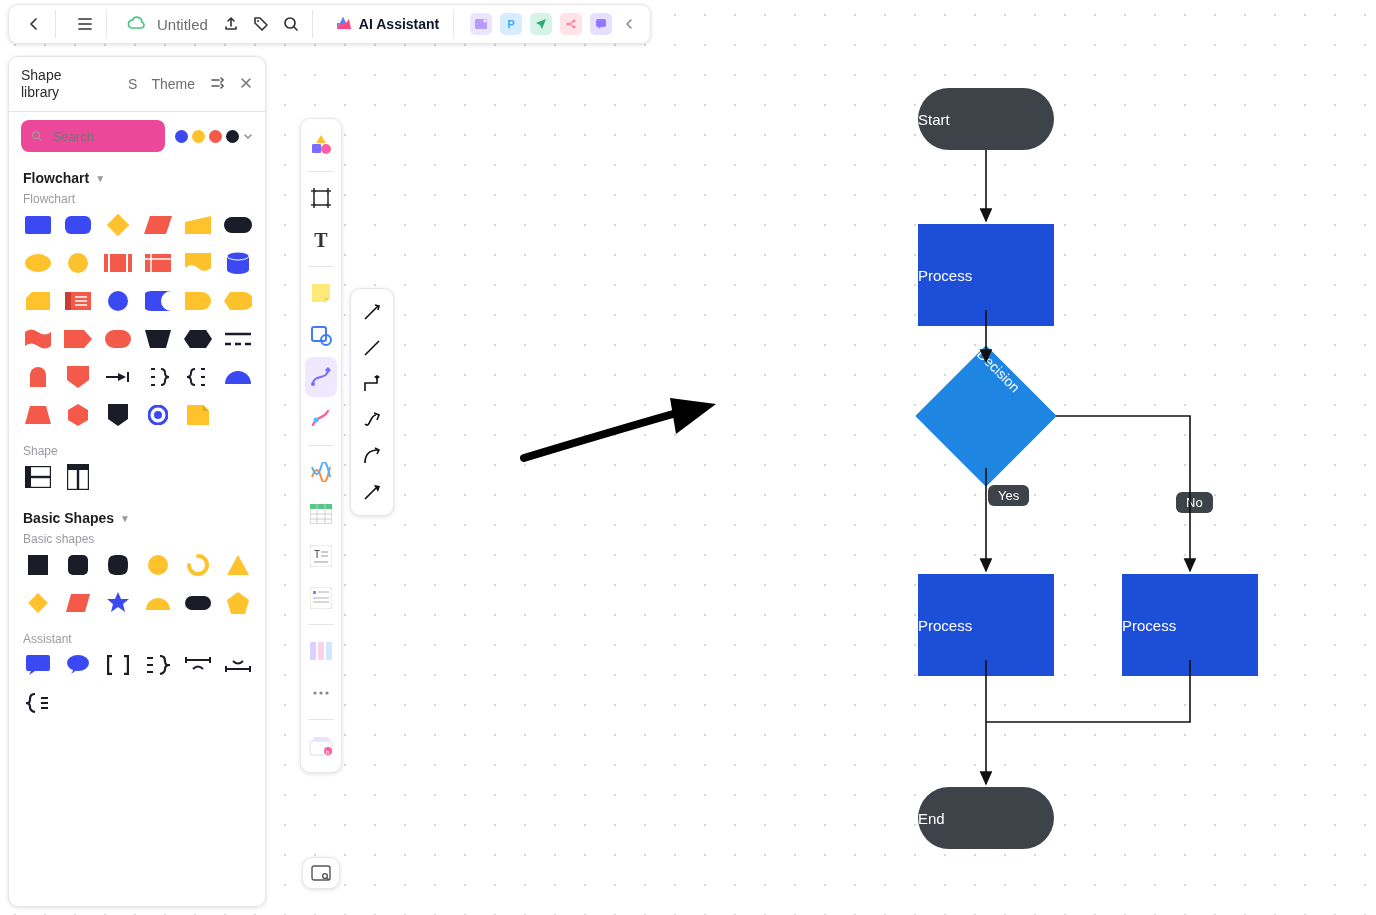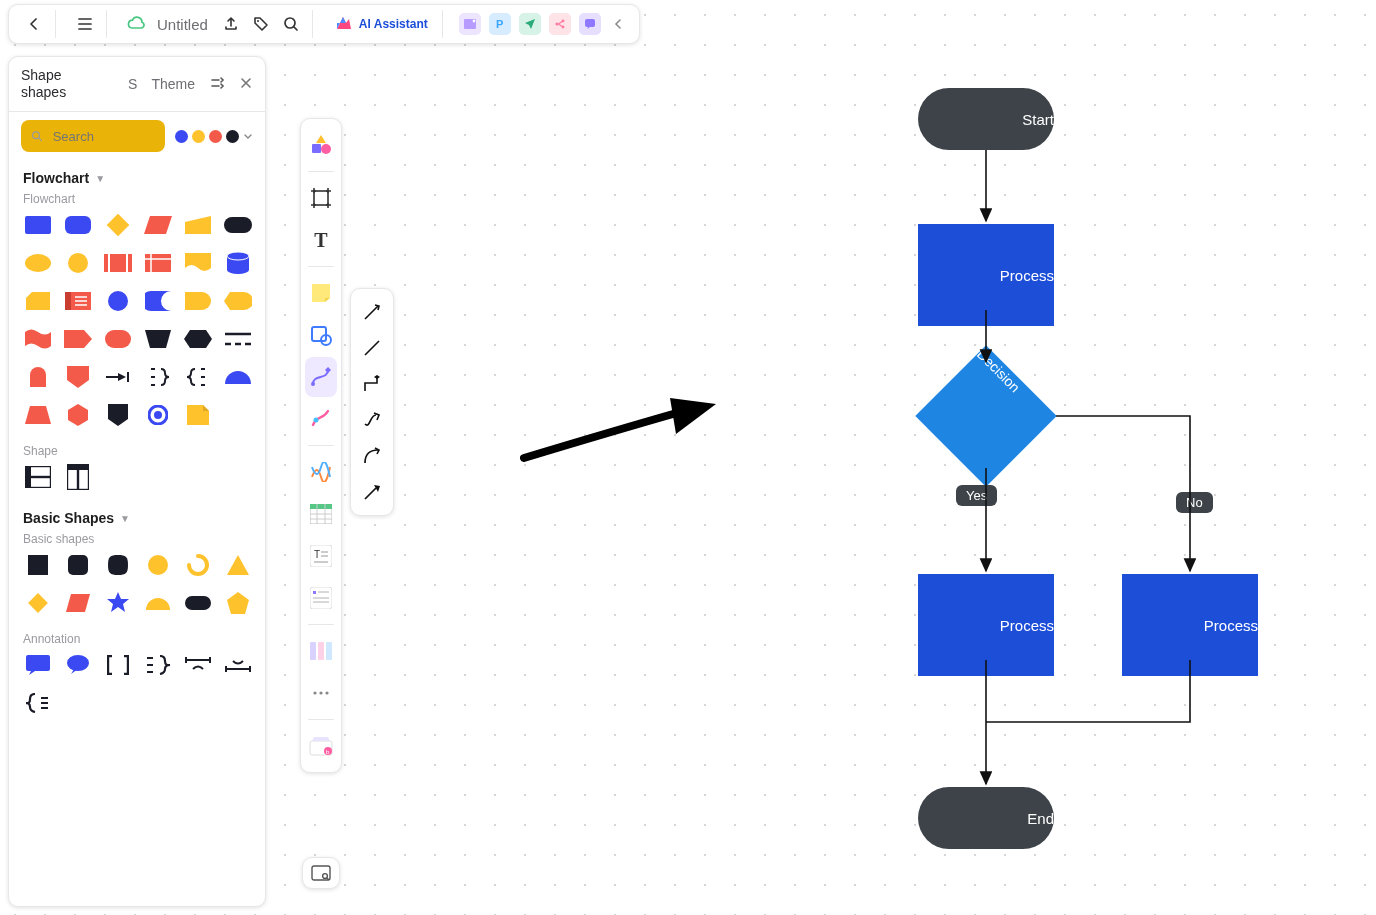--- a/index.html
+++ b/index.html
@@ -17,37 +17,37 @@
 
   
   .canvas{position:absolute;inset:0;background:#fff;background-image:radial-gradient(var(--dot) 1px, transparent 1px);background-size:30px 30px;background-position:0px 0px;}
 
   
   .topbar{position:absolute;top:4px;left:8px;height:40px;background:#fff;border:1px solid var(--border);border-radius:10px;display:flex;align-items:center;gap:8px;box-shadow:var(--panel-shadow);padding:0 4px}
   .tb-seg{display:flex;align-items:center;gap:4px;padding:0 8px;border-right:1px solid var(--border);height:28px}
   .tb-seg:last-child{border-right:none}
   .tb-ic{width:26px;height:26px;display:flex;align-items:center;justify-content:center;border-radius:6px;cursor:pointer;color:#3b3b3b}
   .tb-title{font-size:15px;color:#6d6d72;margin-left:4px;margin-right:6px}
-  .ai-btn{display:flex;align-items:center;gap:6px;font-size:12px;font-weight:600;color:#1d4ed8;padding:0 6px;cursor:pointer}
+  .ai-btn{display:flex;align-items:center;gap:6px;font-size:14px;font-weight:600;color:#0f172a;padding:0 6px;cursor:pointer}
   .ai-logo{width:18px;height:18px;display:inline-block}
   .chip{width:22px;height:22px;border-radius:5px;display:flex;align-items:center;justify-content:center;font-size:11px;font-weight:700}
   .chip.pk{background:#ede4ff;color:#8a6fff}
   .chip.bl{background:#d7edff;color:#3aa4ff}
   .chip.gn{background:#d7f3e7;color:#2aab78} .chip.gn svg{width:14px;height:14px}
   .chip.rd{background:#ffe3e7}
   .chip.pp{background:#e6dfff}
 
   
   .panel{position:absolute;top:56px;left:8px;width:258px;bottom:8px;background:#fff;border:1px solid var(--border);border-radius:10px;display:flex;flex-direction:column;box-shadow:var(--panel-shadow);overflow:hidden}
   .panel-head{display:flex;align-items:center;justify-content:space-between;padding:10px 12px;border-bottom:1px solid var(--border)}
   .head-left .title{font-size:14px;line-height:17px;color:#2b2b2e}
   .head-right{display:flex;align-items:center;gap:14px;color:#6d6d72}
   .head-right .btn{cursor:pointer;font-size:14px}
   .search-row{display:flex;align-items:center;gap:10px;padding:8px 12px}
-  .search{flex:1;display:flex;align-items:center;gap:8px;background:#eab308;border-radius:8px;height:32px;padding:0 10px;color:#8a8a90}
+  .search{flex:1;display:flex;align-items:center;gap:8px;background:#ec4899;border-radius:8px;height:32px;padding:0 10px;color:#8a8a90}
   .search input{border:none;background:transparent;outline:none;font-size:13px;width:100%;color:#333}
   .color-swatches{display:flex;align-items:center;gap:4px}
   .sw{width:13px;height:13px;border-radius:50%}
 
   .scroller{flex:1;overflow:auto;padding:0 14px 6px}
   .section-title{font-size:14px;font-weight:600;margin:10px 0 6px;display:flex;align-items:center;gap:6px}
   .section-title .caret{color:#9a9aa0;font-size:10px}
   .group-label{font-size:12px;color:#9a9aa0;margin:6px 0 8px}
   .grid{display:grid;grid-template-columns:repeat(6,1fr);gap:16px 10px}
   .cell{width:30px;height:22px;display:flex;align-items:center;justify-content:center;cursor:pointer}
@@ -58,21 +58,21 @@
   .vstrip{position:absolute;top:118px;left:300px;width:42px;background:#fff;border:1px solid var(--border);border-radius:10px;display:flex;flex-direction:column;align-items:center;padding:6px 0;gap:2px;box-shadow:var(--panel-shadow)}
   .vcell{width:32px;height:40px;display:flex;align-items:center;justify-content:center;border-radius:8px;cursor:pointer;color:#333}
   .vcell.sep{height:0;border-top:1px solid var(--border);width:26px;margin:4px 0}
   .vcell.sel{background:#eee9ff}
   .subtool{position:absolute;top:288px;left:350px;width:44px;background:#fff;border:1px solid var(--border);border-radius:10px;display:flex;flex-direction:column;align-items:center;padding:6px 0;gap:2px;box-shadow:var(--panel-shadow)}
   .sub{width:30px;height:34px;display:flex;align-items:center;justify-content:center;border-radius:8px;cursor:pointer}
 
   .mini{position:absolute;bottom:26px;left:302px;width:38px;height:32px;background:#fff;border:1px solid var(--border);border-radius:10px;display:flex;align-items:center;justify-content:center;box-shadow:var(--panel-shadow);cursor:pointer}
 
   
-  .node{position:absolute;display:flex;align-items:center;justify-content:flex-end;color:#fff;font-size:15px}
+  .node{position:absolute;display:flex;align-items:center;justify-content:flex-start;color:#fff;font-size:15px}
   .start,.end{width:136px;height:62px;background:#3d4348;border-radius:32px}
   .proc{width:136px;height:102px;background:#1d4ed8}
   .diamond{width:100px;height:100px;background:#1e85e3;transform:rotate(45deg)}
   .diamond span{transform:rotate(-45deg);font-size:14px}
   .tag{position:absolute;background:#3d4348;color:#fff;border-radius:6px;padding:3px 10px;font-size:13px}
 
   
   .c-blue{fill:#3b49f2}
   .c-dark{fill:#1a1c28}
   .c-darkst{stroke:#1a1c28}
@@ -166,21 +166,21 @@
         </svg>
       </span>
   </div>
 </div>
 
 <div class="panel">
   <div class="panel-head">
     <div class="head-left">
       <div class="title">
         <div>Shape</div>
-        <div>shapes</div>
+        <div>library</div>
       </div>
     </div>
     <div class="head-right">
       <span class="btn">S</span>
       <span class="btn">Theme</span>
       <span class="btn"><svg width="16" height="16" viewBox="0 0 16 16">
             <path d="M3 5h7M3 11h7" stroke="#555" stroke-width="1.6" stroke-linecap="round"></path>
             <path d="m12 3 2 2-2 2M12 9l2 2-2 2" stroke="#555" stroke-width="1.6" fill="none" stroke-linecap="round"></path>
           </svg></span>
       <span class="btn"><svg width="14" height="14" viewBox="0 0 14 14">
@@ -489,21 +489,21 @@
             <rect width="26" height="14" rx="7" class="c-dark"></rect>
           </svg>
         </div>
       <div class="cell">
           <svg width="22" height="22">
             <path d="M11 0l11 8-4 14H4L0 8z" class="c-ybody"></path>
           </svg>
         </div>
     </div>
 
-    <div class="group-label" style="margin-top:18px">Annotation</div>
+    <div class="group-label" style="margin-top:18px">Assistant</div>
     <div class="grid">
       <div class="cell">
           <svg width="24" height="20">
             <rect width="24" height="16" rx="2" class="c-blue"></rect>
             <path d="M5 16l-2 4 6-4" class="c-blue"></path>
           </svg>
         </div>
       <div class="cell">
           <svg width="22" height="20">
             <ellipse cx="11" cy="8" rx="11" ry="8" class="c-blue"></ellipse>
@@ -692,21 +692,21 @@
 
 <div class="node start" style="left:918px;top:88px">
     <span>Start</span>
   </div>
 <div class="node proc" style="left:918px;top:224px">
     <span>Process</span>
   </div>
 <div class="node" style="left:936px;top:366px">
     <div class="diamond"><span>Decision</span></div>
   </div>
-<div class="tag" style="left:956px;top:485px">Yes</div>
+<div class="tag" style="left:988px;top:485px">Yes</div>
 <div class="tag" style="left:1176px;top:492px">No</div>
 <div class="node proc" style="left:918px;top:574px">
     <span>Process</span>
   </div>
 <div class="node proc" style="left:1122px;top:574px">
     <span>Process</span>
   </div>
 <div class="node end" style="left:918px;top:787px">
     <span>End</span>
   </div>

